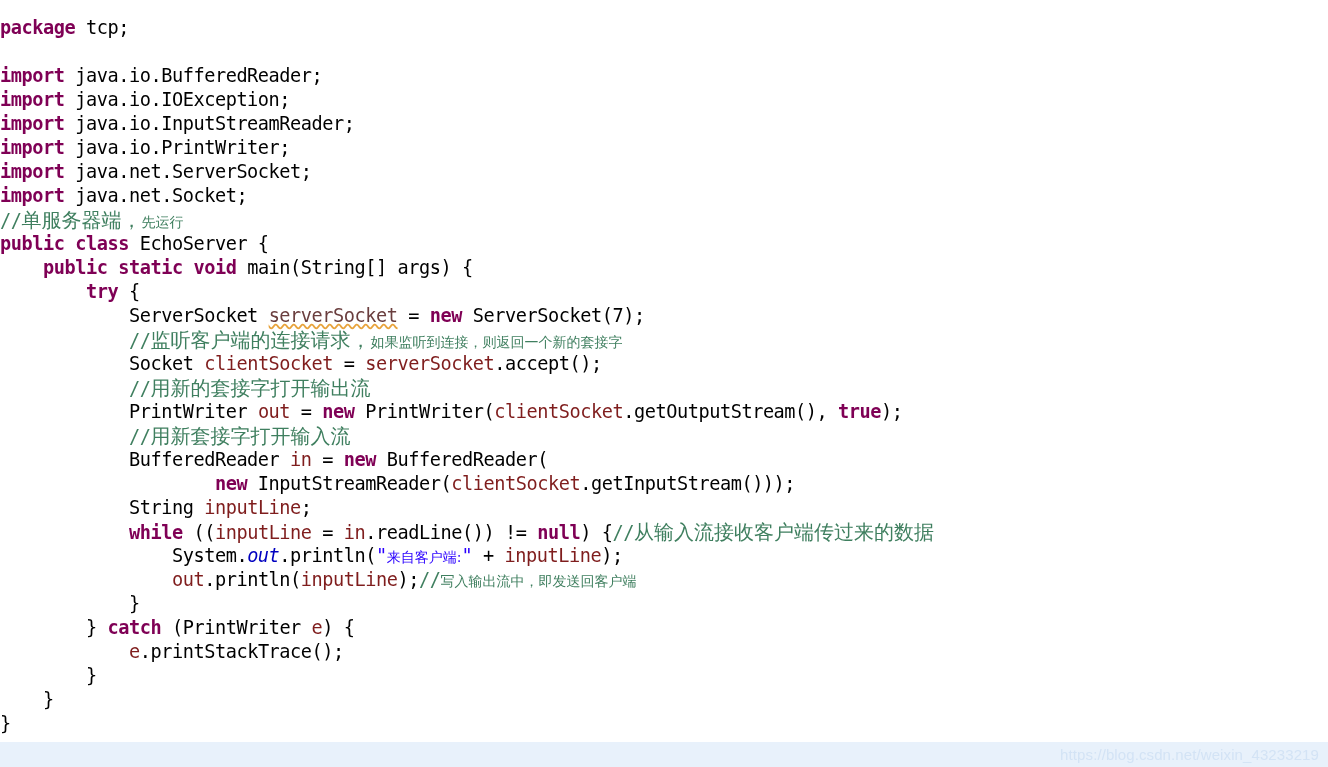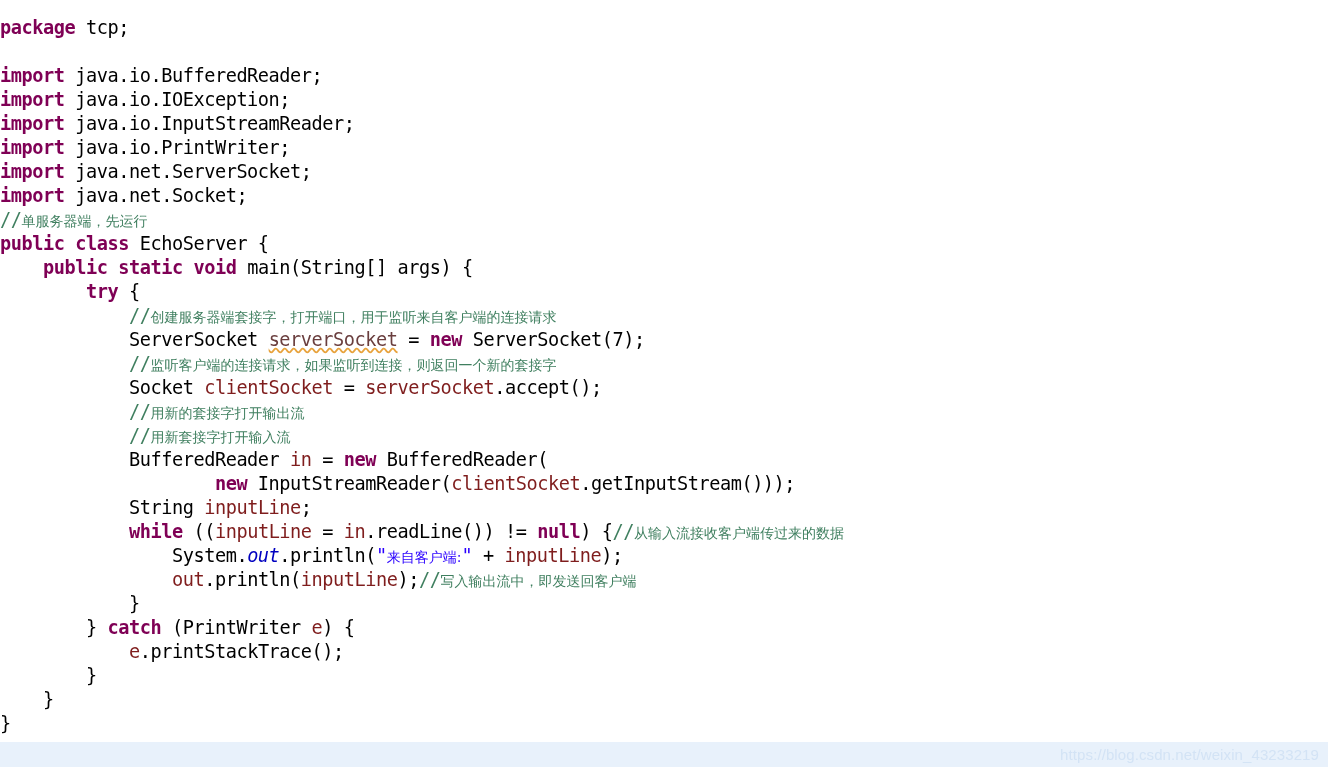--- a/index.html
+++ b/index.html
@@ -55,21 +55,21 @@
   }
 
   
   .cjk {
     font-family: "DejaVu Sans", "Liberation Sans", sans-serif;
     font-size: 14px;
     letter-spacing: 0;
   }
   .cjk-lg {
     font-family: "DejaVu Sans", "Liberation Sans", sans-serif;
-    font-size: 14px;
+    font-size: 20px;
     letter-spacing: 0;
   }
 
   
   #watermark-band {
     position: absolute;
     left: 0;
     top: 742px;
     width: 1328px;
     height: 25px;
@@ -99,25 +99,25 @@
       <div class="code-line"><span class="tk-keyword">import</span><span class="tk-plain"> java.io.BufferedReader;</span></div>
       <div class="code-line"><span class="tk-keyword">import</span><span class="tk-plain"> java.io.IOException;</span></div>
       <div class="code-line"><span class="tk-keyword">import</span><span class="tk-plain"> java.io.InputStreamReader;</span></div>
       <div class="code-line"><span class="tk-keyword">import</span><span class="tk-plain"> java.io.PrintWriter;</span></div>
       <div class="code-line"><span class="tk-keyword">import</span><span class="tk-plain"> java.net.ServerSocket;</span></div>
       <div class="code-line"><span class="tk-keyword">import</span><span class="tk-plain"> java.net.Socket;</span></div>
       <div class="code-line"><span class="tk-comment">//</span><span class="tk-comment cjk-lg">单服务器端，</span><span class="tk-comment cjk">先运行</span></div>
       <div class="code-line"><span class="tk-keyword">public class</span><span class="tk-plain"> EchoServer {</span></div>
       <div class="code-line"><span class="tk-plain">    </span><span class="tk-keyword">public static void</span><span class="tk-plain"> main(String[] args) {</span></div>
       <div class="code-line"><span class="tk-plain">        </span><span class="tk-keyword">try</span><span class="tk-plain"> {</span></div>
-      <div class="code-line"><span class="tk-comment">            //</span><span class="tk-comment cjk-lg">创建服务器端套接字，</span><span class="tk-comment cjk">打开端口，用于监听来自客户端的连接请求</span></div>
       <div class="code-line"><span class="tk-plain">            ServerSocket </span><span class="tk-warn">serverSocket</span><span class="tk-plain"> = </span><span class="tk-keyword">new</span><span class="tk-plain"> ServerSocket(7);</span></div>
       <div class="code-line"><span class="tk-comment">            //</span><span class="tk-comment cjk-lg">监听客户端的连接请求，</span><span class="tk-comment cjk">如果监听到连接，则返回一个新的套接字</span></div>
       <div class="code-line"><span class="tk-plain">            Socket </span><span class="tk-local">clientSocket</span><span class="tk-plain"> = </span><span class="tk-local">serverSocket</span><span class="tk-plain">.accept();</span></div>
       <div class="code-line"><span class="tk-comment">            //</span><span class="tk-comment cjk-lg">用新的套接字打开输出流</span></div>
+      <div class="code-line"><span class="tk-plain">            PrintWriter </span><span class="tk-local">out</span><span class="tk-plain"> = </span><span class="tk-keyword">new</span><span class="tk-plain"> PrintWriter(</span><span class="tk-local">clientSocket</span><span class="tk-plain">.getOutputStream(), </span><span class="tk-keyword">true</span><span class="tk-plain">);</span></div>
       <div class="code-line"><span class="tk-comment">            //</span><span class="tk-comment cjk-lg">用新套接字打开输入流</span></div>
       <div class="code-line"><span class="tk-plain">            BufferedReader </span><span class="tk-local">in</span><span class="tk-plain"> = </span><span class="tk-keyword">new</span><span class="tk-plain"> BufferedReader(</span></div>
       <div class="code-line"><span class="tk-plain">                    </span><span class="tk-keyword">new</span><span class="tk-plain"> InputStreamReader(</span><span class="tk-local">clientSocket</span><span class="tk-plain">.getInputStream()));</span></div>
       <div class="code-line"><span class="tk-plain">            String </span><span class="tk-local">inputLine</span><span class="tk-plain">;</span></div>
       <div class="code-line"><span class="tk-plain">            </span><span class="tk-keyword">while</span><span class="tk-plain"> ((</span><span class="tk-local">inputLine</span><span class="tk-plain"> = </span><span class="tk-local">in</span><span class="tk-plain">.readLine()) != </span><span class="tk-keyword">null</span><span class="tk-plain">) {</span><span class="tk-comment">//</span><span class="tk-comment cjk-lg">从输入流接收客户端传过来的数据</span></div>
       <div class="code-line"><span class="tk-plain">                System.</span><span class="tk-static">out</span><span class="tk-plain">.println(</span><span class="tk-string">"</span><span class="tk-string cjk">来自客户端:</span><span class="tk-string">"</span><span class="tk-plain"> + </span><span class="tk-local">inputLine</span><span class="tk-plain">);</span></div>
       <div class="code-line"><span class="tk-plain">                </span><span class="tk-local">out</span><span class="tk-plain">.println(</span><span class="tk-local">inputLine</span><span class="tk-plain">);</span><span class="tk-comment">//</span><span class="tk-comment cjk">写入输出流中，即发送回客户端</span></div>
       <div class="code-line"><span class="tk-plain">            }</span></div>
       <div class="code-line"><span class="tk-plain">        } </span><span class="tk-keyword">catch</span><span class="tk-plain"> (PrintWriter </span><span class="tk-local">e</span><span class="tk-plain">) {</span></div>
       <div class="code-line"><span class="tk-plain">            </span><span class="tk-local">e</span><span class="tk-plain">.printStackTrace();</span></div>

